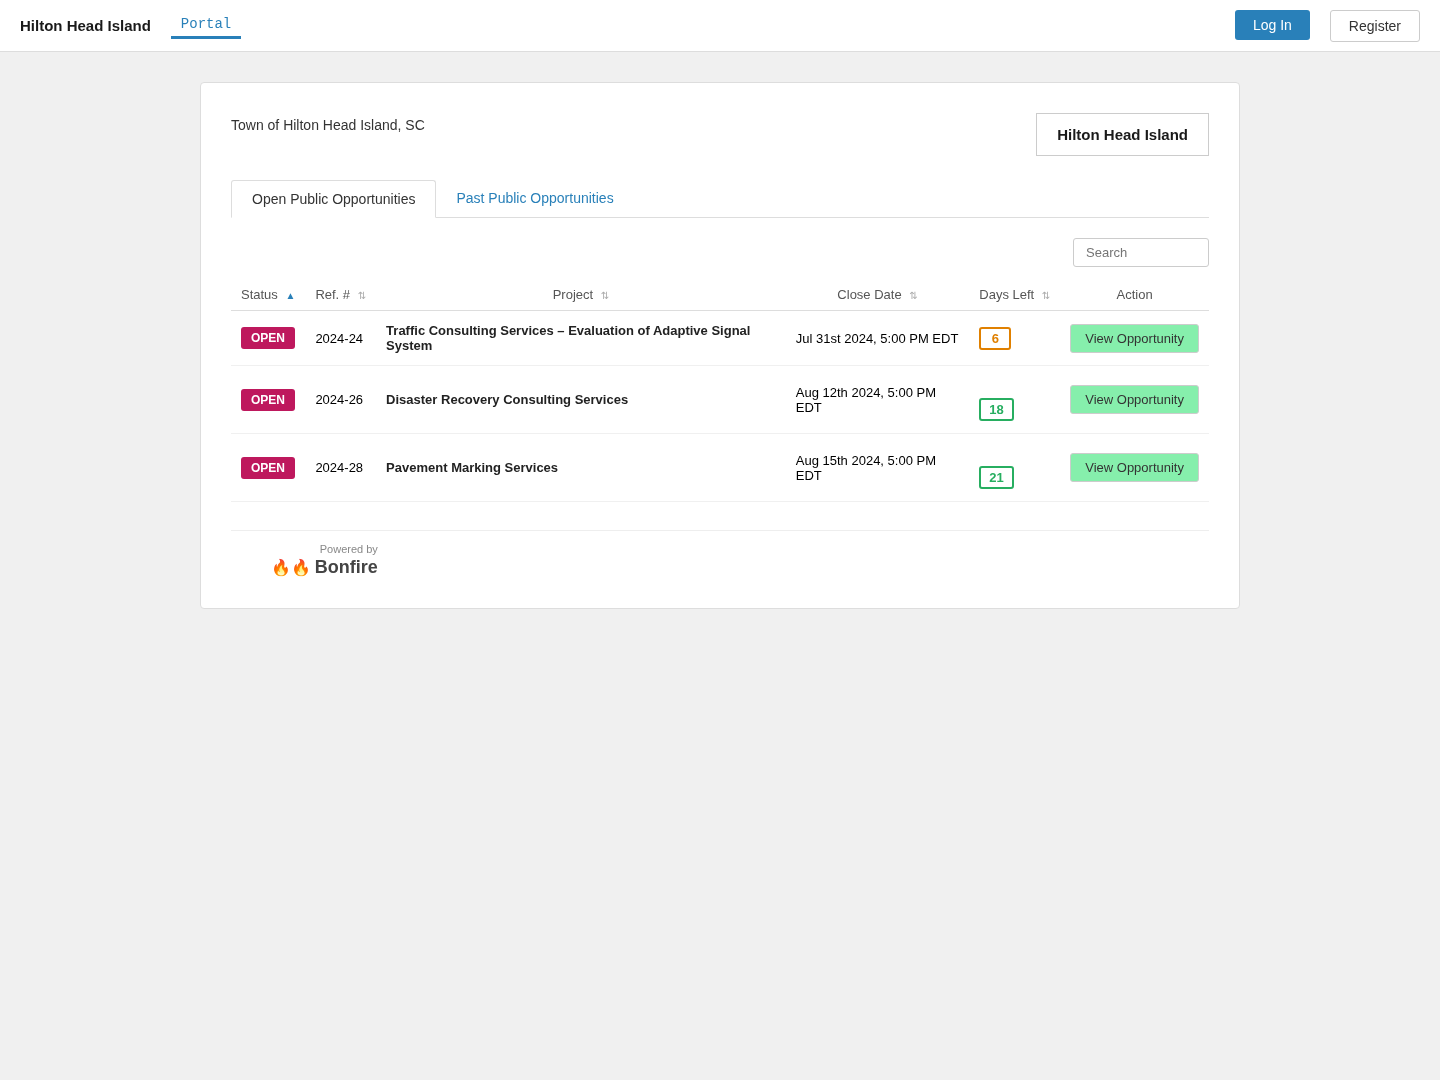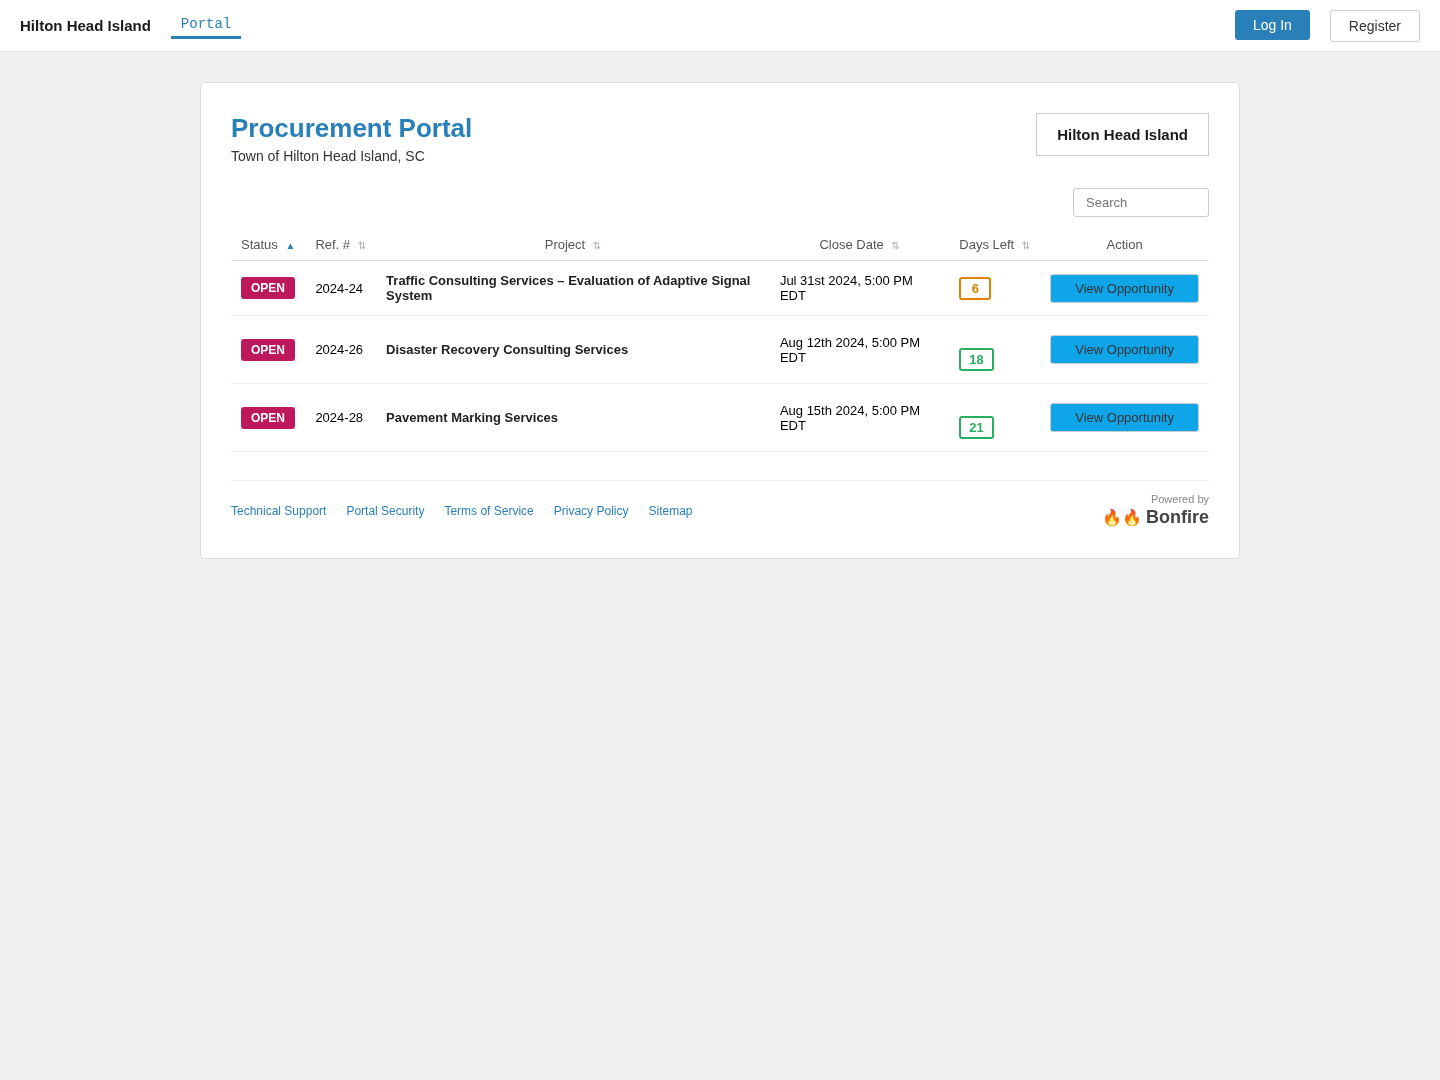--- a/index.html
+++ b/index.html
@@ -200,23 +200,23 @@
       color: #e08000;
       border-color: #e08000;
     }
     .days-green {
       color: #27ae60;
       border-color: #27ae60;
       margin-top: 20px;
     }
     .btn-view {
       border: 1px solid #ccc;
-      background: #0ea5e9;
+      background: #86efac;
       color: #333;
-      padding: 6px 24px;
+      padding: 6px 14px;
       font-size: 13px;
       border-radius: 3px;
       cursor: pointer;
       white-space: nowrap;
     }
     .project-name {
       font-weight: bold;
       color: #222;
     }
 
@@ -274,26 +274,33 @@
     <button class="btn-login">Log In</button>
     <button class="btn-register">Register</button>
   </div>
 </div>
 
 <div class="main-wrapper">
   <div class="portal-card">
 
     <div class="portal-header">
       <div>
-        <div class="portal-title">Procurement Portal</div>
         <div class="portal-subtitle">Town of Hilton Head Island, SC</div>
       </div>
       <div class="portal-logo-box">Hilton Head Island</div>
     </div>
 
+    <div class="tabs">
+      <div class="tab active">
+        <span>Open Public Opportunities</span>
+      </div>
+      <div class="tab inactive">
+        <span>Past Public Opportunities</span>
+      </div>
+    </div>
 
     <div class="search-row">
       <input class="search-input" type="text" placeholder="Search" style="">
     </div>
 
     <table class="opp-table">
       <thead>
         <tr>
           <th>
             <span>Status</span>
@@ -360,27 +367,20 @@
       <span class="days-badge days-green">21</span>
     </td>
     <td>
       <button class="btn-view">View Opportunity</button>
     </td>
   </tr>
         </tbody>
     </table>
 
     <div class="footer-links">
-      <div class="footer-left" id="footer-links-left">
-          <a class="footer-link">Technical Support</a>
-          <a class="footer-link">Portal Security</a>
-          <a class="footer-link">Terms of Service</a>
-          <a class="footer-link">Privacy Policy</a>
-          <a class="footer-link">Sitemap</a>
-        </div>
       <div class="powered-by">
         <div>Powered by</div>
         <div class="bonfire-logo">
           <span class="bonfire-icon">🔥🔥</span>
           <span class="bonfire-text">Bonfire</span>
         </div>
       </div>
     </div>
 
   </div>

